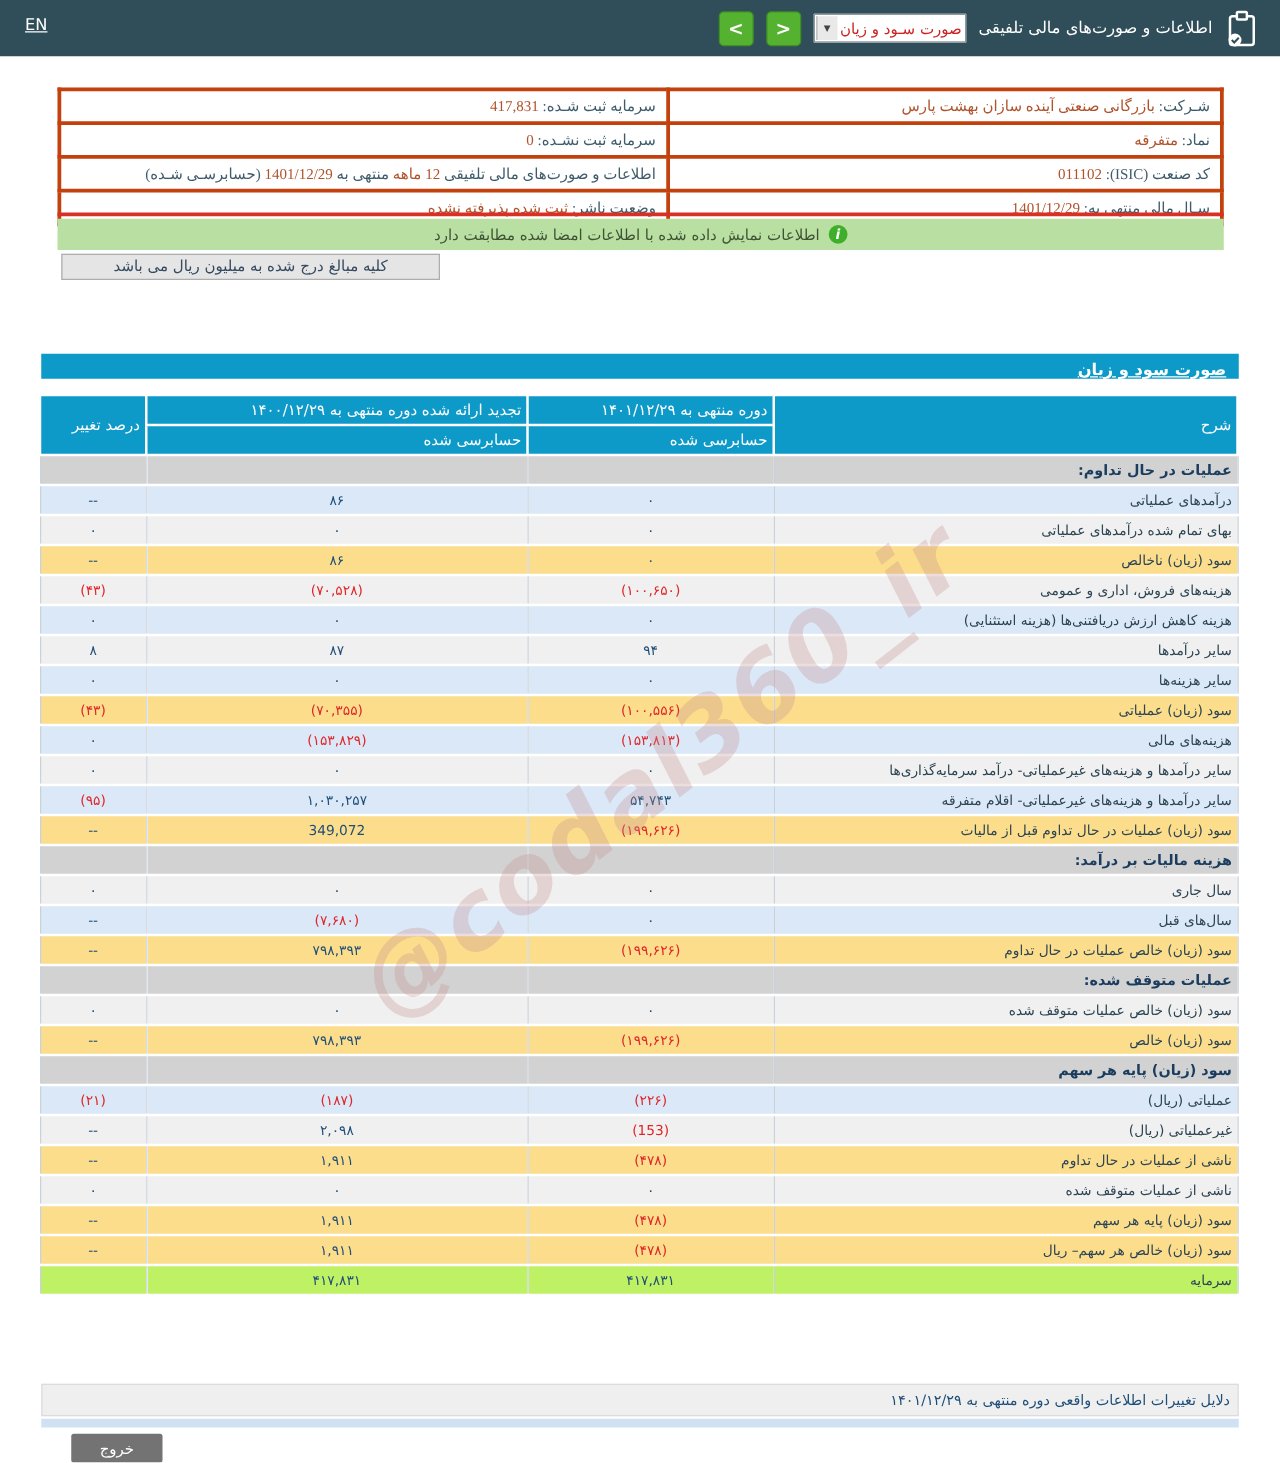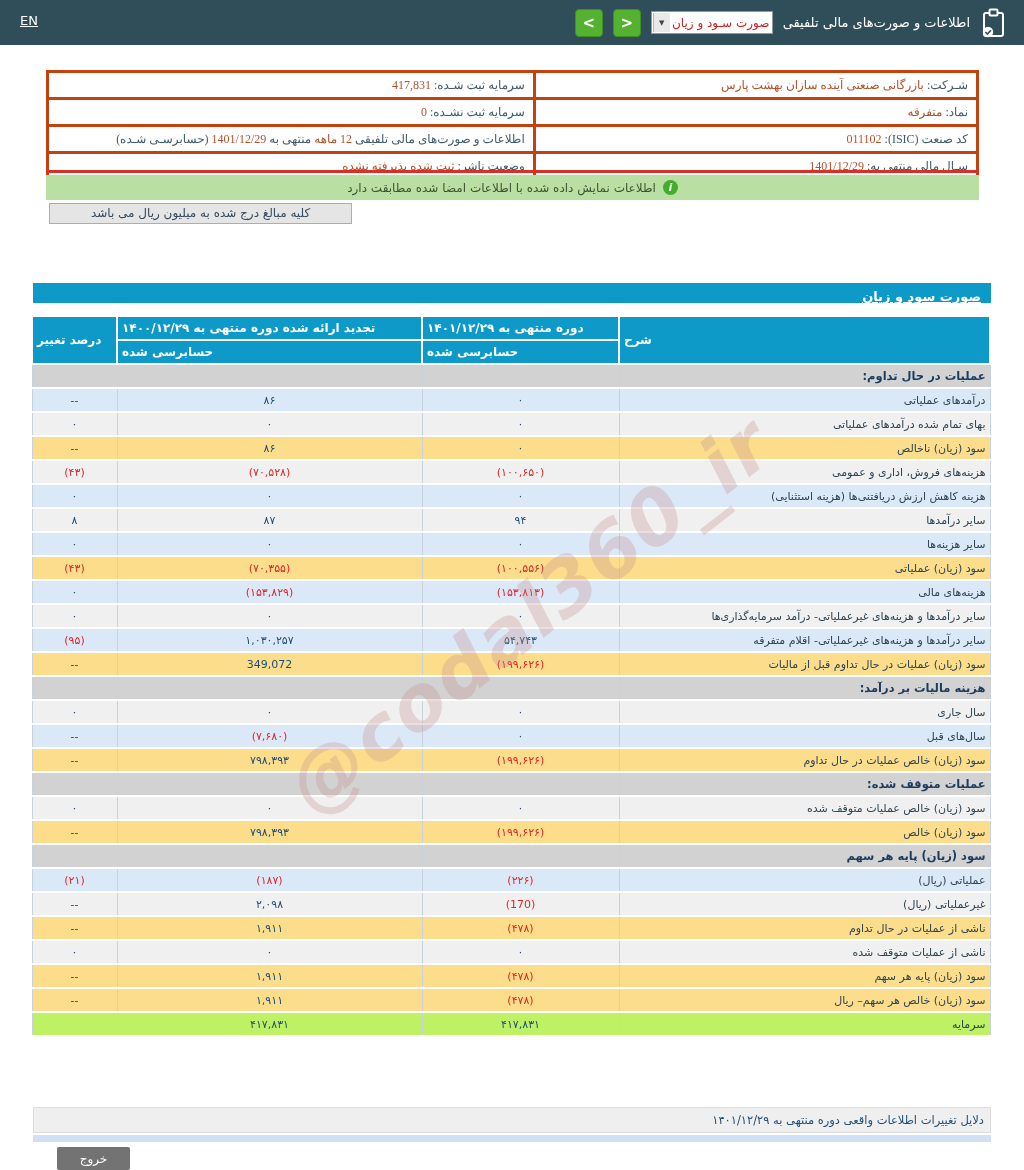--- a/index.html
+++ b/index.html
@@ -88,22 +88,22 @@
     height:20px; line-height:28px; background:#0e9ac8; color:#ffffff;
     font-size:13px; font-weight:bold; padding-right:10px; margin-bottom:12px;text-decoration:underline;
   }
   table.stmt { width:958px; border-collapse:collapse; table-layout:fixed; }
   table.stmt col.c-desc { width:371px; }
   table.stmt col.c-cur  { width:197px; }
   table.stmt col.c-res  { width:305px; }
   table.stmt col.c-chg  { width:85px; }
 
   table.stmt th {
-    background:#0e9ac8; color:#ffffff; font-size:12px; font-weight:bold;
-    height:22px; border:2px solid #ffffff; text-align:left; padding:0 4px;
+    background:#0e9ac8; color:#ffffff; font-size:12px; font-weight:normal;
+    height:22px; border:2px solid #ffffff; text-align:right; padding:0 4px;
   }
   table.stmt td {
     height:22px; border-left:1px solid #c9d2da; border-right:1px solid #c9d2da;
     border-bottom:2px solid #ffffff; padding:0 4px; overflow:hidden; white-space:nowrap;
   }
   td.desc { text-align:right; padding-right:6px; font-size:11px; color:#2c4453; }
   td.num  { text-align:center; font-size:11px; color:#1f4e79; direction:ltr; unicode-bidi:embed; }
   td.num.neg { color:#e02629; }
   tr.r-blue  td { background:#dbe8f7; }
   tr.r-gray  td { background:#f0f0f0; }
@@ -365,21 +365,21 @@
             <td class="num"></td>
           </tr>
           <tr class="r-blue">
             <td class="desc">عملیاتی (ریال)</td>
             <td class="num neg">(۲۲۶)</td>
             <td class="num neg">(۱۸۷)</td>
             <td class="num neg">(۲۱)</td>
           </tr>
           <tr class="r-gray">
             <td class="desc">غیرعملیاتی (ریال)</td>
-            <td class="num neg">(170)</td>
+            <td class="num neg">(153)</td>
             <td class="num">۲,۰۹۸</td>
             <td class="num">--</td>
           </tr>
           <tr class="r-yellow">
             <td class="desc">ناشی از عملیات در حال تداوم</td>
             <td class="num neg">(۴۷۸)</td>
             <td class="num">۱,۹۱۱</td>
             <td class="num">--</td>
           </tr>
           <tr class="r-gray">

